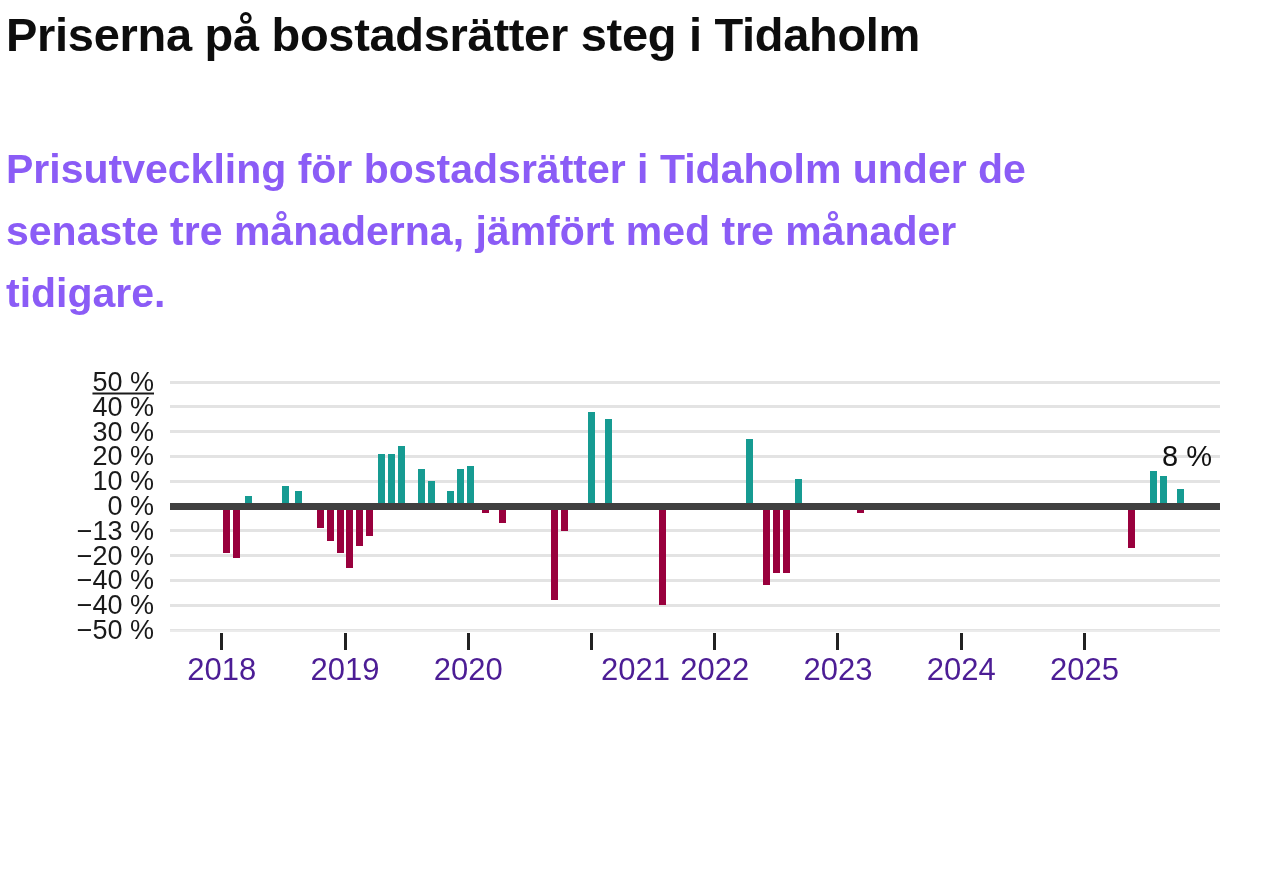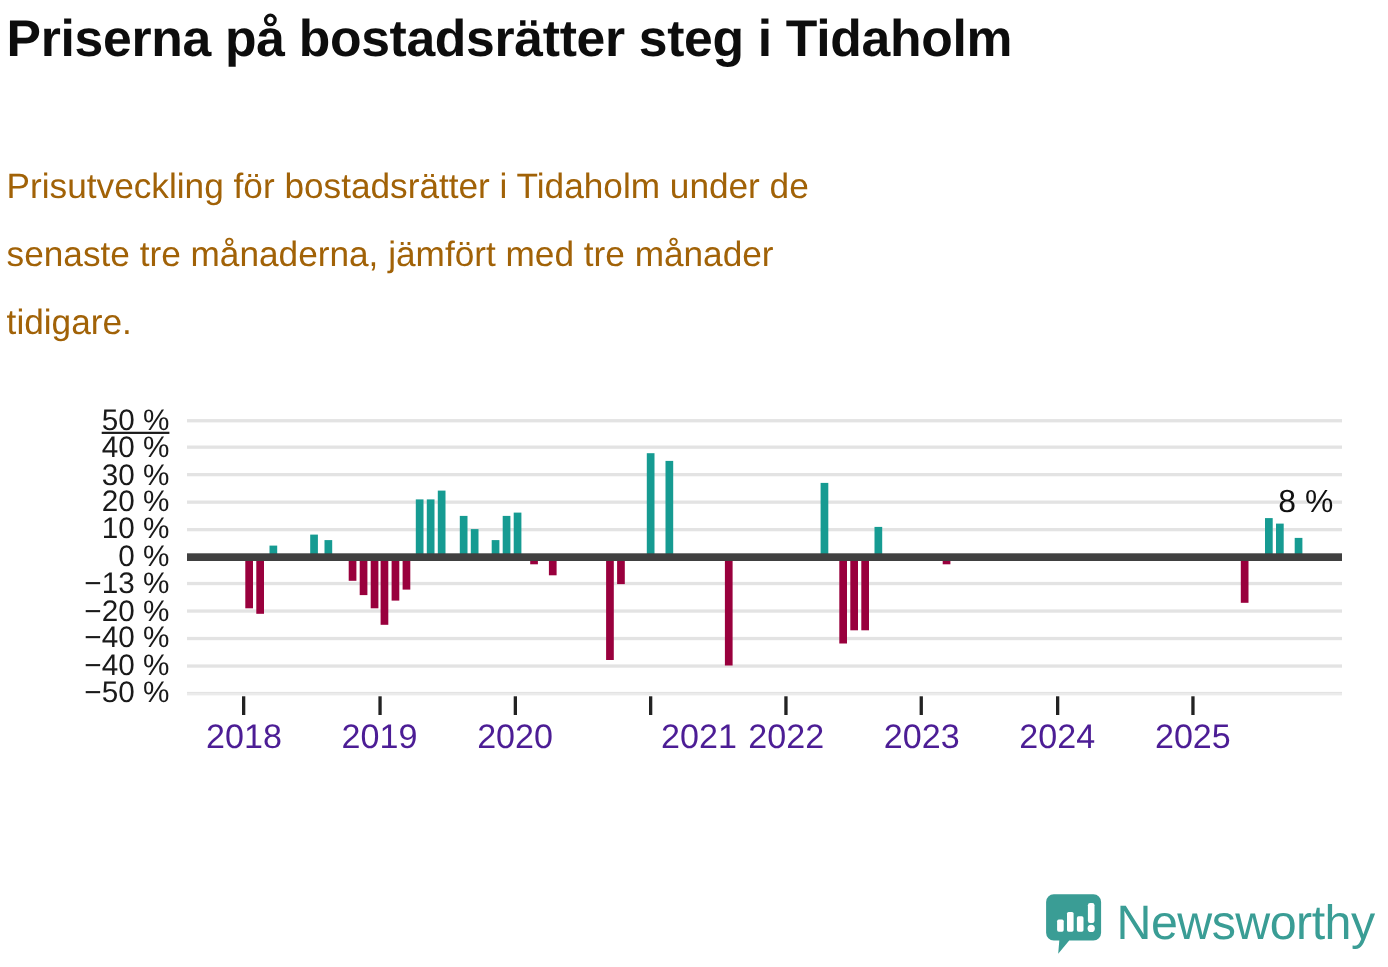--- a/index.html
+++ b/index.html
@@ -25,24 +25,24 @@
     font-weight: bold;
     letter-spacing: -0.3px;
     line-height: 1.16;
     color: #0d0d0d;
   }
 
   .subhead {
     position: absolute;
     left: 6px; top: 138px;
     width: 1140px;
-    font-size: 32px;
-    font-weight: normal;
+    font-size: 41px;
+    font-weight: bold;
     line-height: 1.95;
-    color: #a16207;
+    color: #8b5cf6;
   }
   .subhead .ln { display: block; line-height: 62px; }
 
   
   #chart {
     position: absolute;
     left: 0; top: 360px;
     width: 1262px; height: 340px;
   }
   .plot {
@@ -228,27 +228,14 @@
         <div class="xtick" style="left: 666.458px;"></div>
         <div class="xtick-label" style="left: 667.958px;">2023</div>
         <div class="xtick" style="left: 789.697px;"></div>
         <div class="xtick-label" style="left: 791.197px;">2024</div>
         <div class="xtick" style="left: 912.937px;"></div>
         <div class="xtick-label" style="left: 914.437px;">2025</div>
       </div>
   <div class="annotation" style="left: 1162.08px; top: 80.16px;">8 %</div>
     </div>
 
-  <div id="logo">
-    <span>
-      <svg class="logo-mark" viewBox="0 0 52 56" xmlns="http://www.w3.org/2000/svg">
-        <path d="M8,1 H44 A7,7 0 0 1 51,8 V36 A7,7 0 0 1 44,43 H22 L12,55 L13,43 H8 A7,7 0 0 1 1,36 V8 A7,7 0 0 1 8,1 Z" fill="#3a9d95"></path>
-        <rect x="11" y="24" width="6" height="11" rx="1.5" fill="#ffffff"></rect>
-        <rect x="20" y="17" width="6" height="18" rx="1.5" fill="#ffffff"></rect>
-        <rect x="29" y="21" width="6" height="14" rx="1.5" fill="#ffffff"></rect>
-        <rect x="39" y="9" width="6" height="18" rx="2" fill="#ffffff"></rect>
-        <circle cx="42" cy="32" r="3.3" fill="#ffffff"></circle>
-      </svg>
-    </span>
-    <span class="logo-text">Newsworthy</span>
-  </div>
 
 </div>
 
 </body></html>

